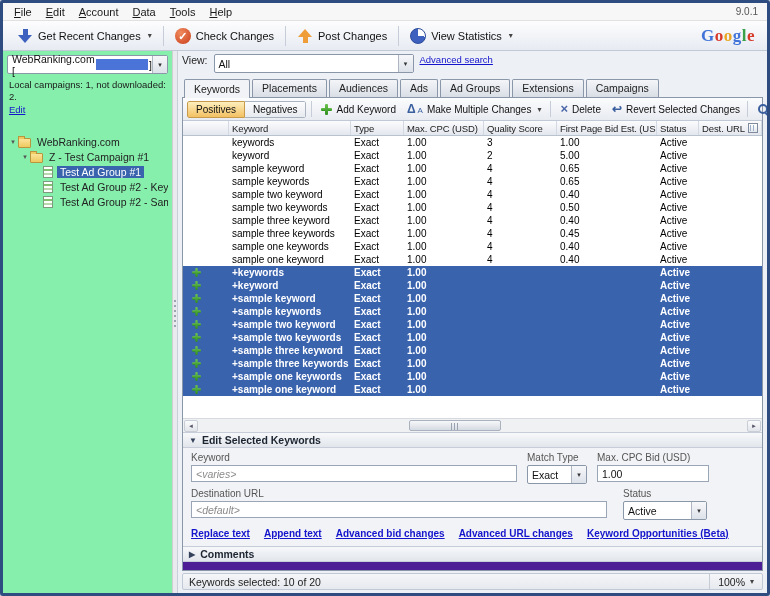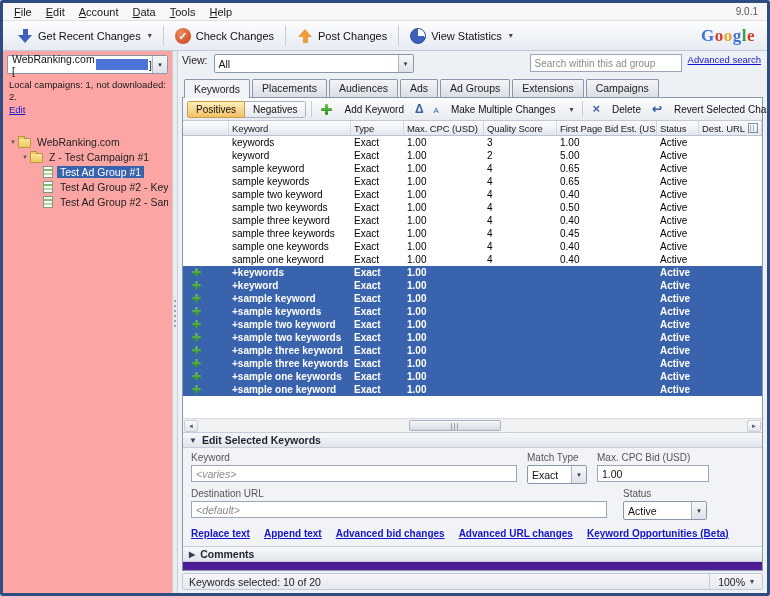--- a/index.html
+++ b/index.html
@@ -31,21 +31,21 @@
   .tbi.upload-arrow::after{content:"";position:absolute;left:1px;bottom:7px;border-left:7px solid transparent;
     border-right:7px solid transparent;border-bottom:8px solid #ef9d38;}
   .tbi.check-circle{border-radius:50%;background:radial-gradient(circle at 35% 30%,#f08a5e,#c93c19);
     color:#fff;font-size:11px;line-height:16px;text-align:center;font-weight:bold;}
   .tbi.statistics-circle{border-radius:50%;border:1px solid #2a4a9a;
     background:conic-gradient(#ffffff 0 95deg,#3e61c0 95deg 360deg);}
   .logo{margin-left:auto;font-family:"Liberation Serif",serif;font-weight:bold;font-size:17px;padding-right:6px;letter-spacing:.5px;}
 
   
   .body{flex:1;display:flex;min-height:0;}
-  .sidebar{width:170px;background:#fca5a5;border-right:1px solid #cfcfcf;padding:4px 4px 0 4px;
+  .sidebar{width:170px;background:#86efac;border-right:1px solid #cfcfcf;padding:4px 4px 0 4px;
     display:flex;flex-direction:column;flex:0 0 170px;min-height:0;}
   .dd{height:19px;border:1px solid #8a97a8;background:#fff;display:flex;align-items:center;
     font-size:10.5px;color:#111;padding-left:4px;border-radius:2px;}
   .dd-arrow{margin-left:auto;align-self:stretch;width:15px;background:linear-gradient(#f6f7f9,#dde2ea);
     border-left:1px solid #aeb6c2;display:flex;align-items:center;justify-content:center;font-size:7px;color:#333;flex:0 0 15px;}
   .censor{display:inline-block;width:56px;height:11px;background:#4a74d8;margin:0 1px;}
   .side-note{font-size:9.5px;color:#1a1a1a;margin:5px 2px 2px;line-height:1.3;}
   .edit-link{display:block;width:fit-content;color:var(--link,#1414cc);text-decoration:underline;cursor:pointer;}
   .tree{margin-top:16px;font-size:10.5px;overflow:hidden;}
   .tree-item{display:flex;align-items:center;height:15px;white-space:nowrap;overflow:hidden;cursor:default;}
@@ -77,21 +77,21 @@
 
   .panel{flex:1;border:1px solid #8a97a8;background:#4c1d95;display:flex;flex-direction:column;min-height:0;}
 
   .actionbar{height:23px;background:linear-gradient(#fbfcfd,#e8ebf1);border-bottom:1px solid #c2c9d6;
     display:flex;align-items:center;padding:0 4px;gap:3px;font-size:10px;color:#111;flex:0 0 auto;white-space:nowrap;}
   .toggle-group{display:flex;border-radius:2px;overflow:hidden;flex:0 0 auto;}
   .tg-btn{padding:2px 8px;cursor:default;}
   .tg-btn.active{background:linear-gradient(#fdeebc,#f3c163);border:1px solid #c79b4b;border-radius:2px 0 0 2px;}
   .tg-btn:not(.active){background:linear-gradient(#fbfcfd,#e7eaef);border:1px solid #aab4c0;border-left:none;border-radius:0 2px 2px 0;}
   .ab-sep{width:1px;height:16px;background:#c6cdd8;margin:0 2px;flex:0 0 1px;}
-  .ab-btn{display:flex;align-items:center;gap:12px;padding:2px 4px;cursor:default;flex:0 0 auto;}
+  .ab-btn{display:flex;align-items:center;gap:4px;padding:2px 4px;cursor:default;flex:0 0 auto;}
   .ico-plus,.plus-badge{position:relative;width:11px;height:11px;display:inline-block;flex:0 0 11px;}
   .ico-plus::before,.plus-badge::before{content:"";position:absolute;left:0;top:4px;width:11px;height:3px;
     background:linear-gradient(#6cc34e,#2f8f1f);border-radius:1px;}
   .ico-plus::after,.plus-badge::after{content:"";position:absolute;left:4px;top:0;width:3px;height:11px;
     background:linear-gradient(#6cc34e,#2f8f1f);border-radius:1px;}
   .ico-delta{color:#3a5f9e;font-weight:bold;font-size:12px;line-height:12px;}
   .ico-delta-sub{color:#3a5f9e;font-size:8px;margin-left:-2px;align-self:flex-end;}
   .ico-x{color:#4a66a8;font-weight:bold;font-size:13px;line-height:12px;}
   .ico-revert{color:#3a5f9e;font-weight:bold;font-size:12px;line-height:12px;}
   .ico-mag{width:12px;height:12px;position:relative;flex:0 0 12px;}
@@ -245,23 +245,20 @@
     <div class="main">
 
       <div class="viewbar">
         <span>View:</span>
         <div class="dd view-dd">
           <span>All</span>
           <span class="dd-arrow">
               <i style="font-style:normal">▾</i>
             </span>
         </div>
-        <div class="search">
-          <span>Search within this ad group</span>
-        </div>
         <a class="adv-link">Advanced search</a>
       </div>
 
       <div class="tabstrip">
           <div class="tab active">Keywords</div>
           <div class="tab">Placements</div>
           <div class="tab">Audiences</div>
           <div class="tab">Ads</div>
           <div class="tab">Ad Groups</div>
           <div class="tab">Extensions</div>

